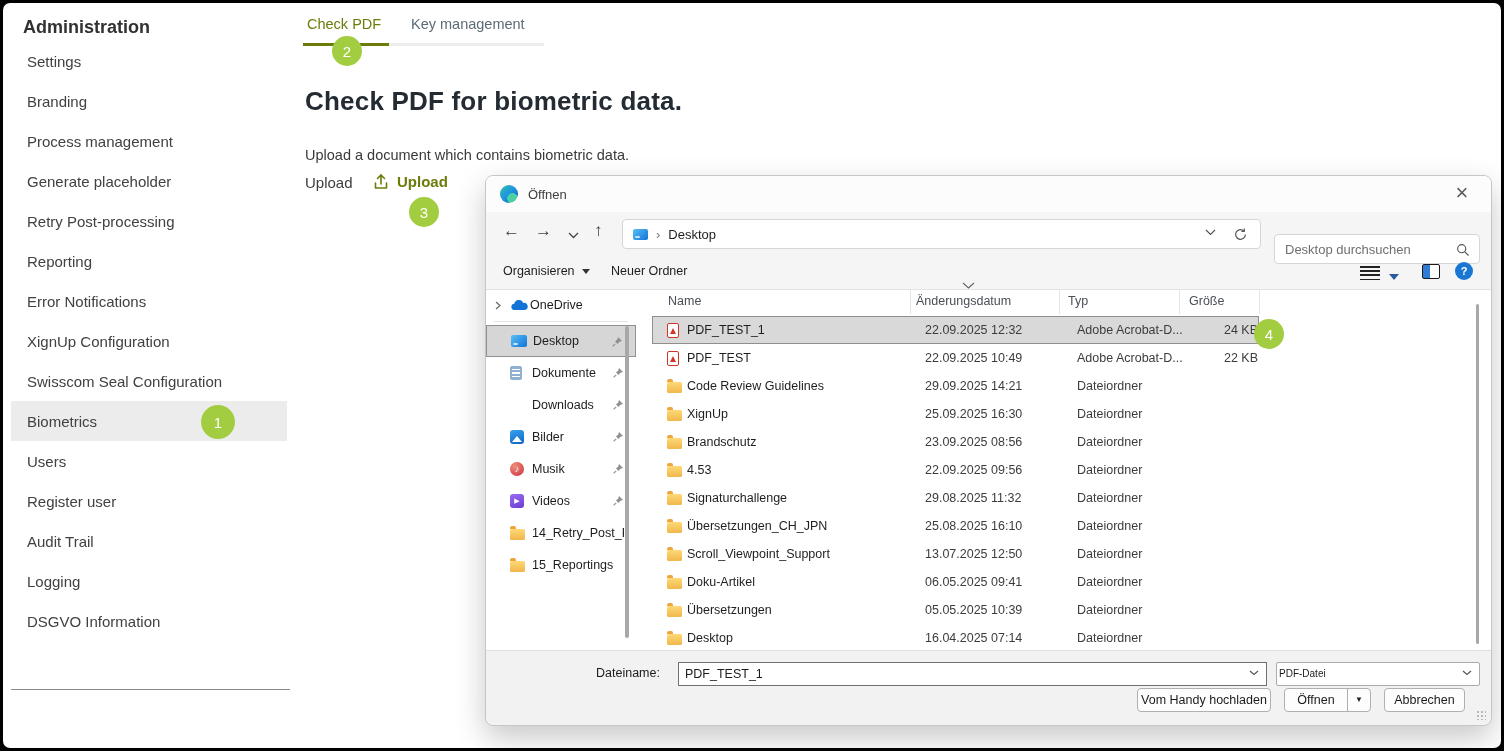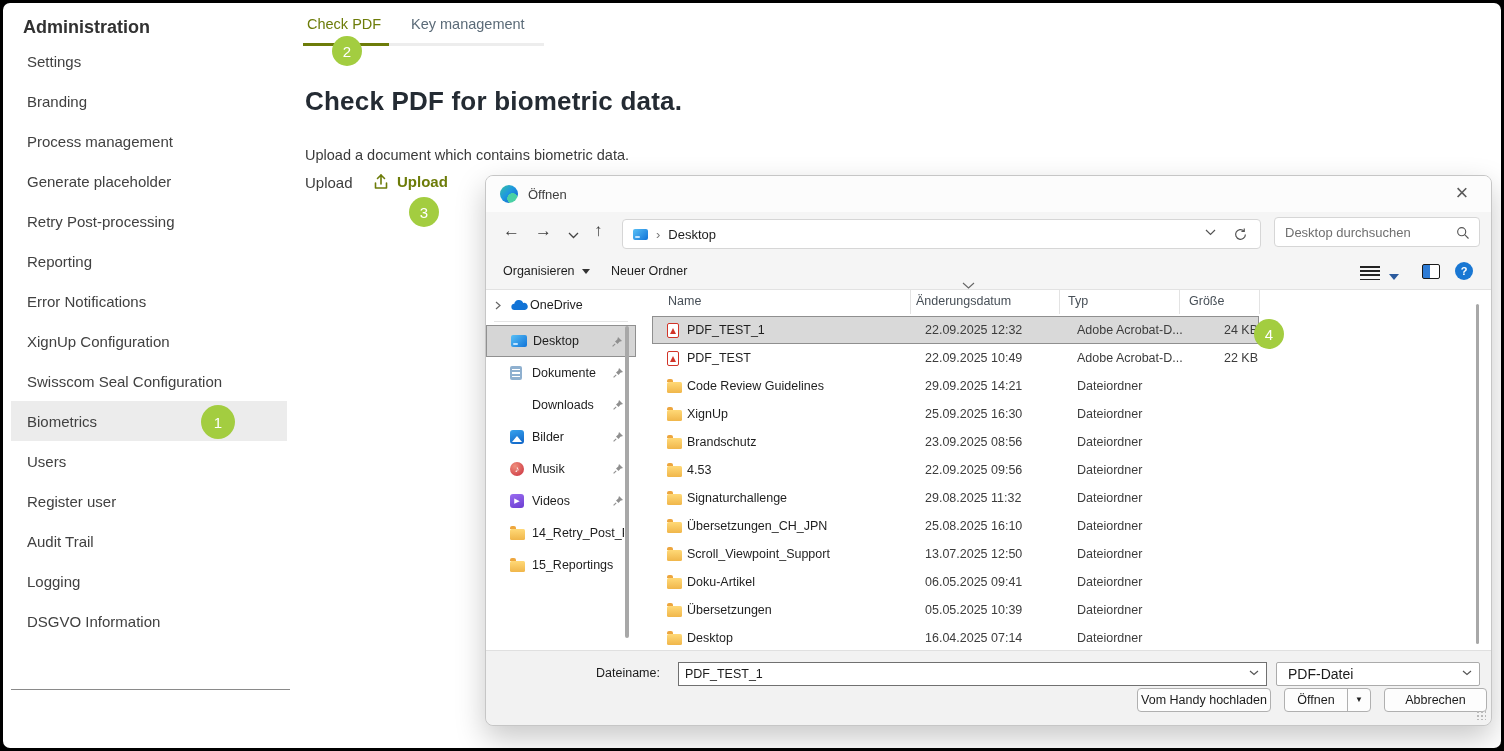--- a/index.html
+++ b/index.html
@@ -48,21 +48,21 @@
   .navrow{position:absolute;left:0;top:36px;right:0;height:44px;}
   .nav-arrow{position:absolute;top:9px;font-size:17px;color:#3f3f3f;background:none;border:none;cursor:pointer;}
   .a-back{left:17px;} .a-fwd{left:49px;} .a-up{left:108px;}
   .a-down{position:absolute;left:82px;top:20px;background:none;border:none;cursor:pointer;}
   .addressbar{position:absolute;left:136px;top:7px;width:639px;height:30px;background:#fff;border:1px solid #d6d6d6;border-radius:4px;display:flex;align-items:center;padding-left:10px;}
   .crumb-sep{color:#777;font-size:13px;margin:0 8px 0 8px;}
   .crumb-sep::before{content:"›";}
   .crumb{font-size:13px;color:#1d1d1d;}
   .addr-caret{position:absolute;right:44px;top:9px;background:none;border:none;cursor:pointer;}
   .addr-refresh{position:absolute;right:12px;top:7px;background:none;border:none;cursor:pointer;}
-  .searchbox{position:absolute;left:788px;top:5px;width:206px;height:30px;background:#fff;border:1px solid #d6d6d6;border-radius:4px;}
+  .searchbox{position:absolute;left:788px;top:22px;width:206px;height:30px;background:#fff;border:1px solid #d6d6d6;border-radius:4px;}
   .searchbox input{width:170px;height:26px;border:none;outline:none;margin:1px 0 0 10px;font-size:13px;color:#1d1d1d;}
   .searchbox input::placeholder{color:#6f6f6f;}
   .search-ic{position:absolute;right:9px;top:8px;}
 
   .toolrow{position:absolute;left:0;top:80px;right:0;height:34px;border-bottom:1px solid #e2e2e2;}
   .organize{position:absolute;left:17px;top:8px;display:flex;align-items:center;gap:7px;font-size:12.5px;color:#1d1d1d;background:none;border:none;cursor:pointer;}
   .newfolder{position:absolute;left:125px;top:8px;font-size:12.5px;color:#1d1d1d;background:none;border:none;cursor:pointer;}
   .caret-dn{width:0;height:0;border-left:4px solid transparent;border-right:4px solid transparent;border-top:5px solid #333;display:inline-block;}
   .view-btn{position:absolute;top:6px;background:none;border:none;cursor:pointer;}
   .v-list{left:874px;width:20px;height:15px;top:10px;background:repeating-linear-gradient(#222 0 1.8px,transparent 1.8px 4.2px);}
@@ -117,28 +117,28 @@
   .file-row .f-size{text-align:right;}
   .file-row.selected{background:#d9d9d9;border-color:#8f8f8f;}
   .list-scroll{position:absolute;right:2px;top:14px;width:3px;height:340px;background:#a8a8a8;border-radius:2px;}
 
   
   .dlg-footer{position:absolute;left:0;right:0;bottom:0;height:75px;background:#f2f2f2;border-top:1px solid #e0e0e0;border-radius:0 0 8px 8px;}
   .fn-label{position:absolute;left:110px;top:15px;width:78px;font-size:12.5px;color:#1b1b1b;}
   .fn-input{position:absolute;left:192px;top:11px;width:589px;height:24px;border:1px solid #707070;background:#fff;}
   .fn-input input{width:540px;height:20px;border:none;outline:none;margin:1px 0 0 6px;font-size:12.5px;color:#1b1b1b;}
   .fn-chev{position:absolute;right:7px;top:7px;}
-  .ft-select{position:absolute;left:790px;top:11px;width:204px;height:24px;border:1px solid #ababab;background:#fff;border-radius:2px;font-size:14px;color:#1b1b1b;line-height:22px;padding-left:11px;cursor:pointer;}
+  .ft-select{position:absolute;left:790px;top:11px;width:204px;height:24px;border:1px solid #ababab;background:#fff;border-radius:2px;font-size:10px;color:#1b1b1b;line-height:22px;padding-left:2px;cursor:pointer;}
   .btn{position:absolute;top:37px;height:24px;background:#fdfdfd;border:1px solid #b0b0b0;border-radius:4px;font-size:12.5px;color:#1b1b1b;cursor:pointer;}
   .btn-phone{left:651px;width:134px;}
   .split{position:absolute;left:798px;top:37px;width:87px;height:24px;border:1px solid #b0b0b0;border-radius:4px;background:#fdfdfd;display:flex;cursor:pointer;}
   .split .lbl{width:62px;text-align:center;font-size:12.5px;color:#1b1b1b;line-height:22px;}
   .split .drop{width:23px;border-left:1px solid #b0b0b0;font-size:8px;color:#222;line-height:22px;text-align:center;}
   .split .drop::before{content:"▼";}
-  .btn-cancel{left:898px;width:103px;}
+  .btn-cancel{left:898px;width:81px;}
   .grip{position:absolute;right:5px;bottom:5px;width:10px;height:10px;background-image:radial-gradient(#b9b9b9 1px,transparent 1.3px);background-size:4px 4px;}
   svg{display:block;}
 </style>
 </head>
 <body>
 
 <div class="canvas">
 
   <div class="admin-title">Administration</div>
   <ul class="side-list" id="side-list">

